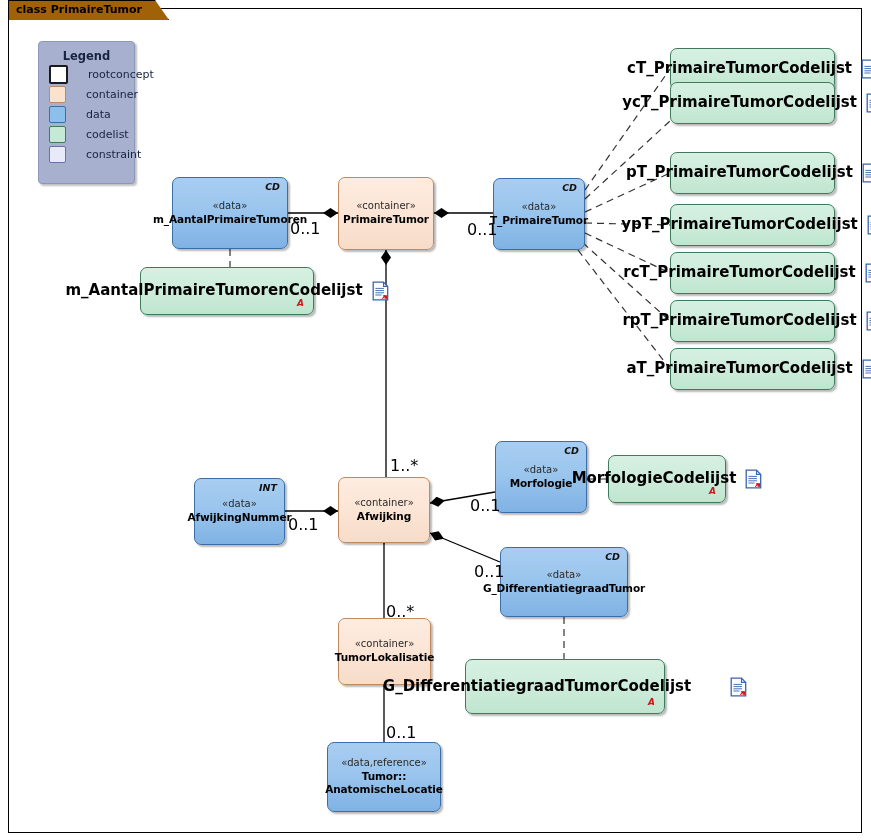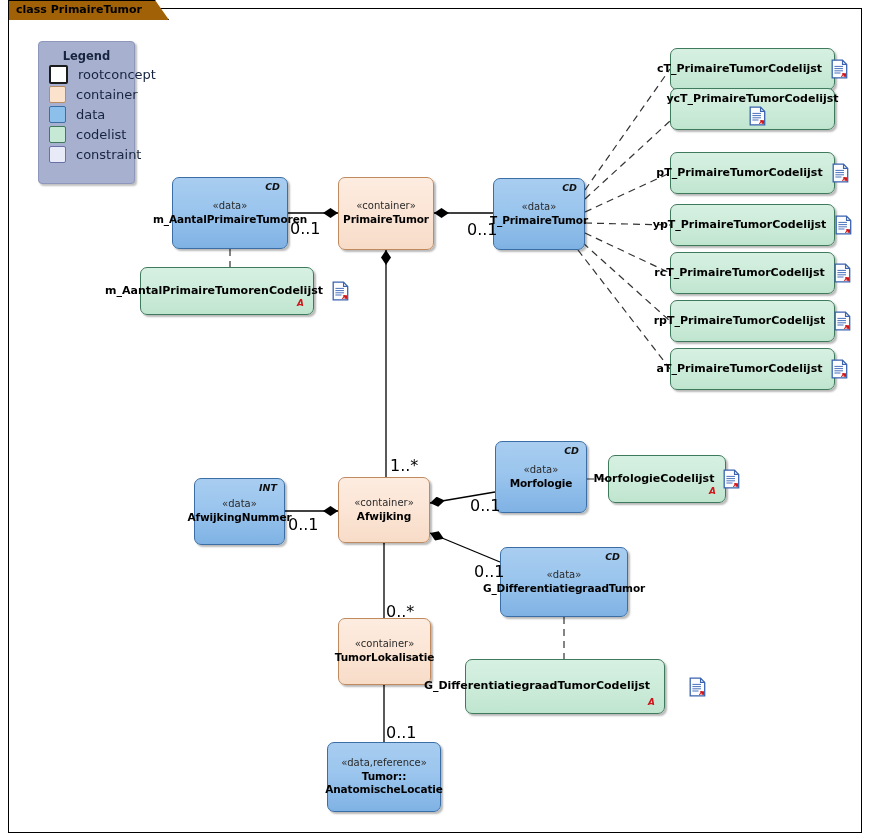--- a/index.html
+++ b/index.html
@@ -34,37 +34,37 @@
   .n-container{background:linear-gradient(180deg,#fdece0 0%,#fbe4d4 55%,#f7dcc8 100%);
                border:1.3px solid #c08a5e;}
   .n-codelist{background:linear-gradient(180deg,#d6f0e2 0%,#cdecda 50%,#bfe5cf 100%);
               border:1.3px solid #3f7a5c;}
 
   .corner{position:absolute;top:3px;right:7px;font-size:9.5px;
           font-style:italic;font-weight:bold;color:#111;}
 
   
   .n-codelist{flex-direction:row;justify-content:center;align-items:center;}
-  .cl-label{font-weight:bold;font-size:11px;color:#000;}
+  .cl-label{font-weight:bold;font-size:15px;color:#000;}
   .doc-ico{width:17px;height:20px;margin-left:9px;flex:0 0 auto;}
   .amark{position:absolute;right:9px;bottom:4px;font-size:9px;
          font-weight:bold;font-style:italic;color:#d0161a;}
 
   
   .mult{position:absolute;font-size:16px;color:#000;white-space:nowrap;}
 
   
   #legend{position:absolute;left:38px;top:41px;width:95px;height:141px;
           background:#a7b0cf;border:1px solid #8d97bb;border-radius:4px;
           box-shadow:2px 2px 2px rgba(0,0,0,.25);}
   #legend-title{text-align:center;font-weight:bold;font-size:11.5px;
                 color:#16243f;margin-top:7px;}
   .lg-row{display:flex;align-items:center;margin:3px 0 0 10px;height:17px;}
   .lg-sw{width:15px;height:15px;border-radius:2px;flex:0 0 auto;}
-  .lg-txt{font-size:13px;color:#16243f;margin-left:10px;}
+  .lg-txt{font-size:11px;color:#16243f;margin-left:20px;}
 </style>
 </head>
 <body>
 
 <div id="frame"></div>
 <div id="frame-tab">class PrimaireTumor</div>
 <div id="tab-cover"></div>
 
 <svg id="wires">
   <defs>
@@ -185,21 +185,21 @@
           <g stroke="#4a72bd" stroke-width="1">
             <line x1="3.4" y1="7.4" x2="12" y2="7.4"></line>
             <line x1="3.4" y1="9.6" x2="12" y2="9.6"></line>
             <line x1="3.4" y1="11.8" x2="12" y2="11.8"></line>
             <line x1="3.4" y1="14" x2="9.5" y2="14"></line>
           </g>
           <path d="M10.6,14.2 l4.4,0 l0,4.2 z" fill="#d0161a"></path>
           <text x="10.2" y="18.4" font-size="5.2" font-weight="bold" fill="#d0161a" font-style="italic">A</text>
         </svg></div>
     </div>
-    <div class="node n-codelist" style="left: 670px; top: 88px; width: 165px; height: 42px; flex-direction: column;">
+    <div class="node n-codelist" style="left: 670px; top: 82px; width: 165px; height: 42px;">
       <div class="cl-label">ycT_PrimaireTumorCodelijst</div>
       <div class="doc-ico"><svg viewBox="0 0 17 20" width="17" height="20">
           <path d="M1.2,1.2 h10.3 l4.2,4.2 v13.4 h-14.5 z" fill="#fdfdff" stroke="#3a63b0" stroke-width="1.3"></path>
           <path d="M11.5,1.2 v4.2 h4.2" fill="none" stroke="#3a63b0" stroke-width="1.1"></path>
           <g stroke="#4a72bd" stroke-width="1">
             <line x1="3.4" y1="7.4" x2="12" y2="7.4"></line>
             <line x1="3.4" y1="9.6" x2="12" y2="9.6"></line>
             <line x1="3.4" y1="11.8" x2="12" y2="11.8"></line>
             <line x1="3.4" y1="14" x2="9.5" y2="14"></line>
           </g>

